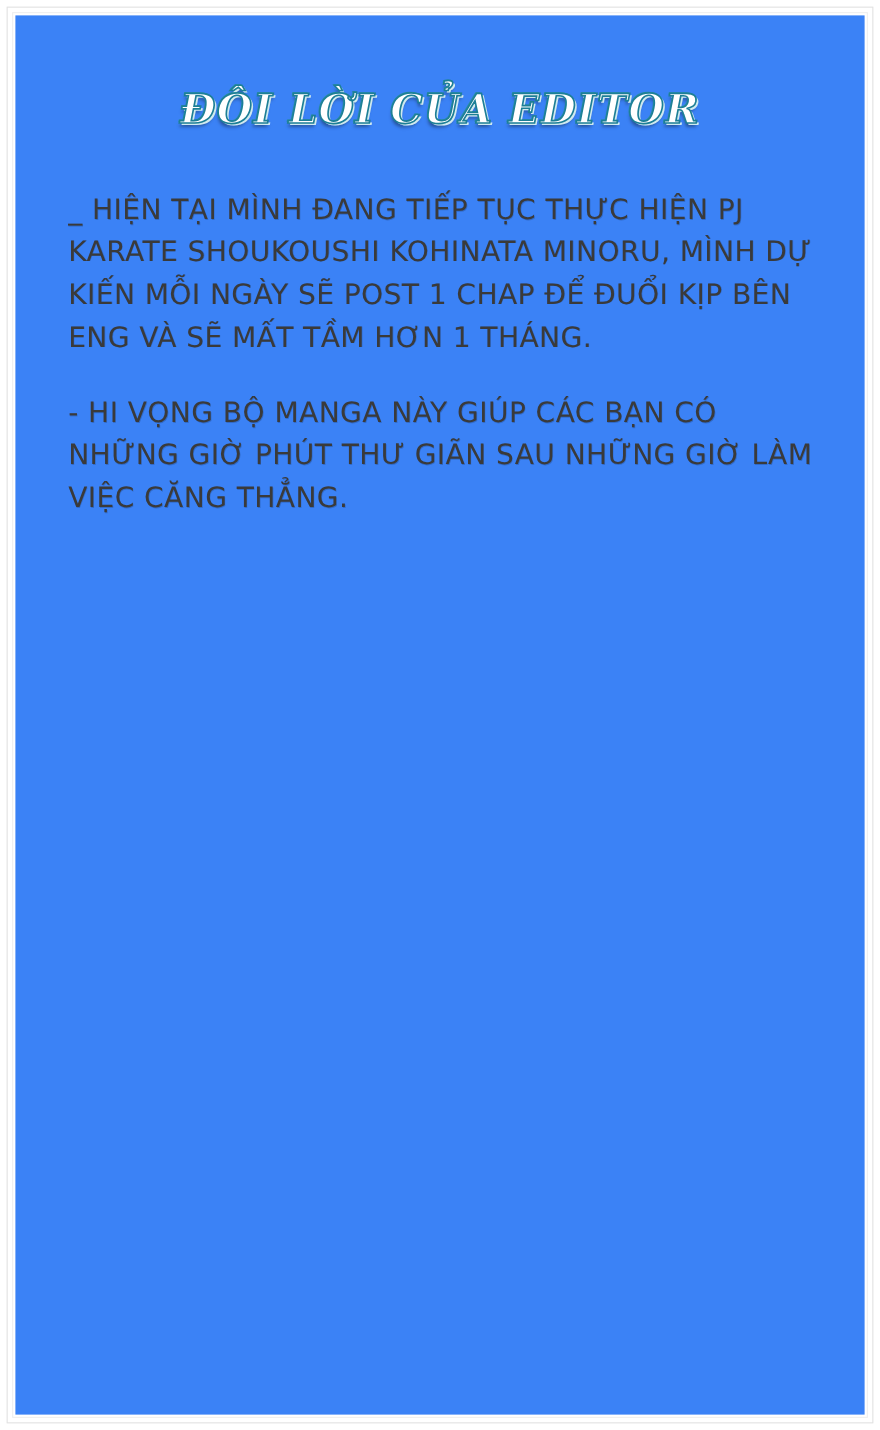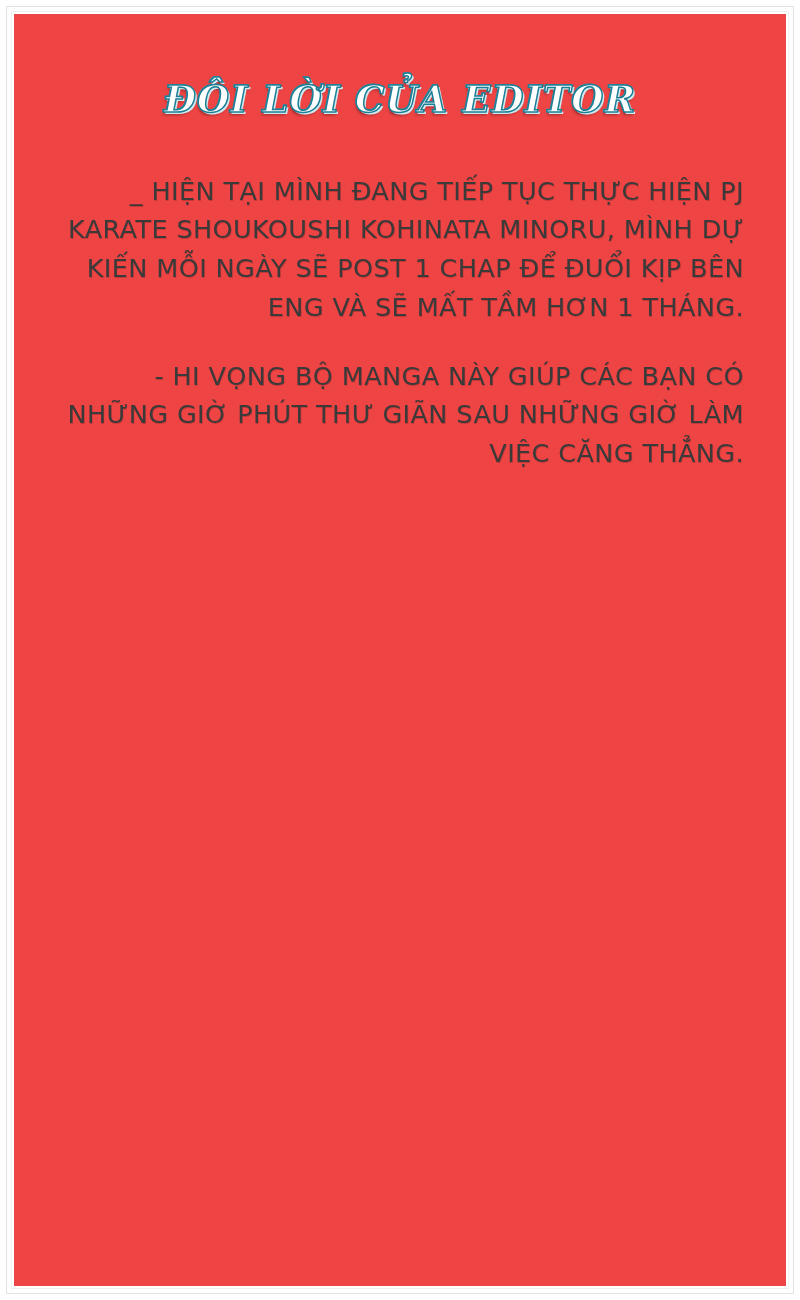--- a/index.html
+++ b/index.html
@@ -34,21 +34,21 @@
     left: 11px; top: 11px; right: 11px; bottom: 11px;
     border: 1px solid #efefef;
     pointer-events: none;
   }
   .sheet {
     position: absolute;
     left: 14px;
     top: 14px;
     right: 14px;
     bottom: 14px;
-    background: #ef4444;
+    background: #3b82f6;
     box-sizing: border-box;
   }
   .title-wrap {
     text-align: center;
     padding-top: 38px;
   }
   .title {
     display: inline-block;
     font-family: "DejaVu Serif", serif;
     font-style: italic;
@@ -68,21 +68,20 @@
     color: #3a3a3a;
     font-family: "DejaVu Sans", sans-serif;
     font-size: 25.5px;
     line-height: 1.52;
     letter-spacing: 0.4px;
     text-transform: uppercase;
   }
   .para {
     margin: 0 0 30px 0;
     text-shadow: 0.6px 0.6px 0 rgba(0,0,0,0.18);
-    text-align: right;
   }
   .para:last-child {
     margin-bottom: 12px;
   }
 </style>
 </head>
 <body>
 
 <div id="page">
   <div class="sheet">

